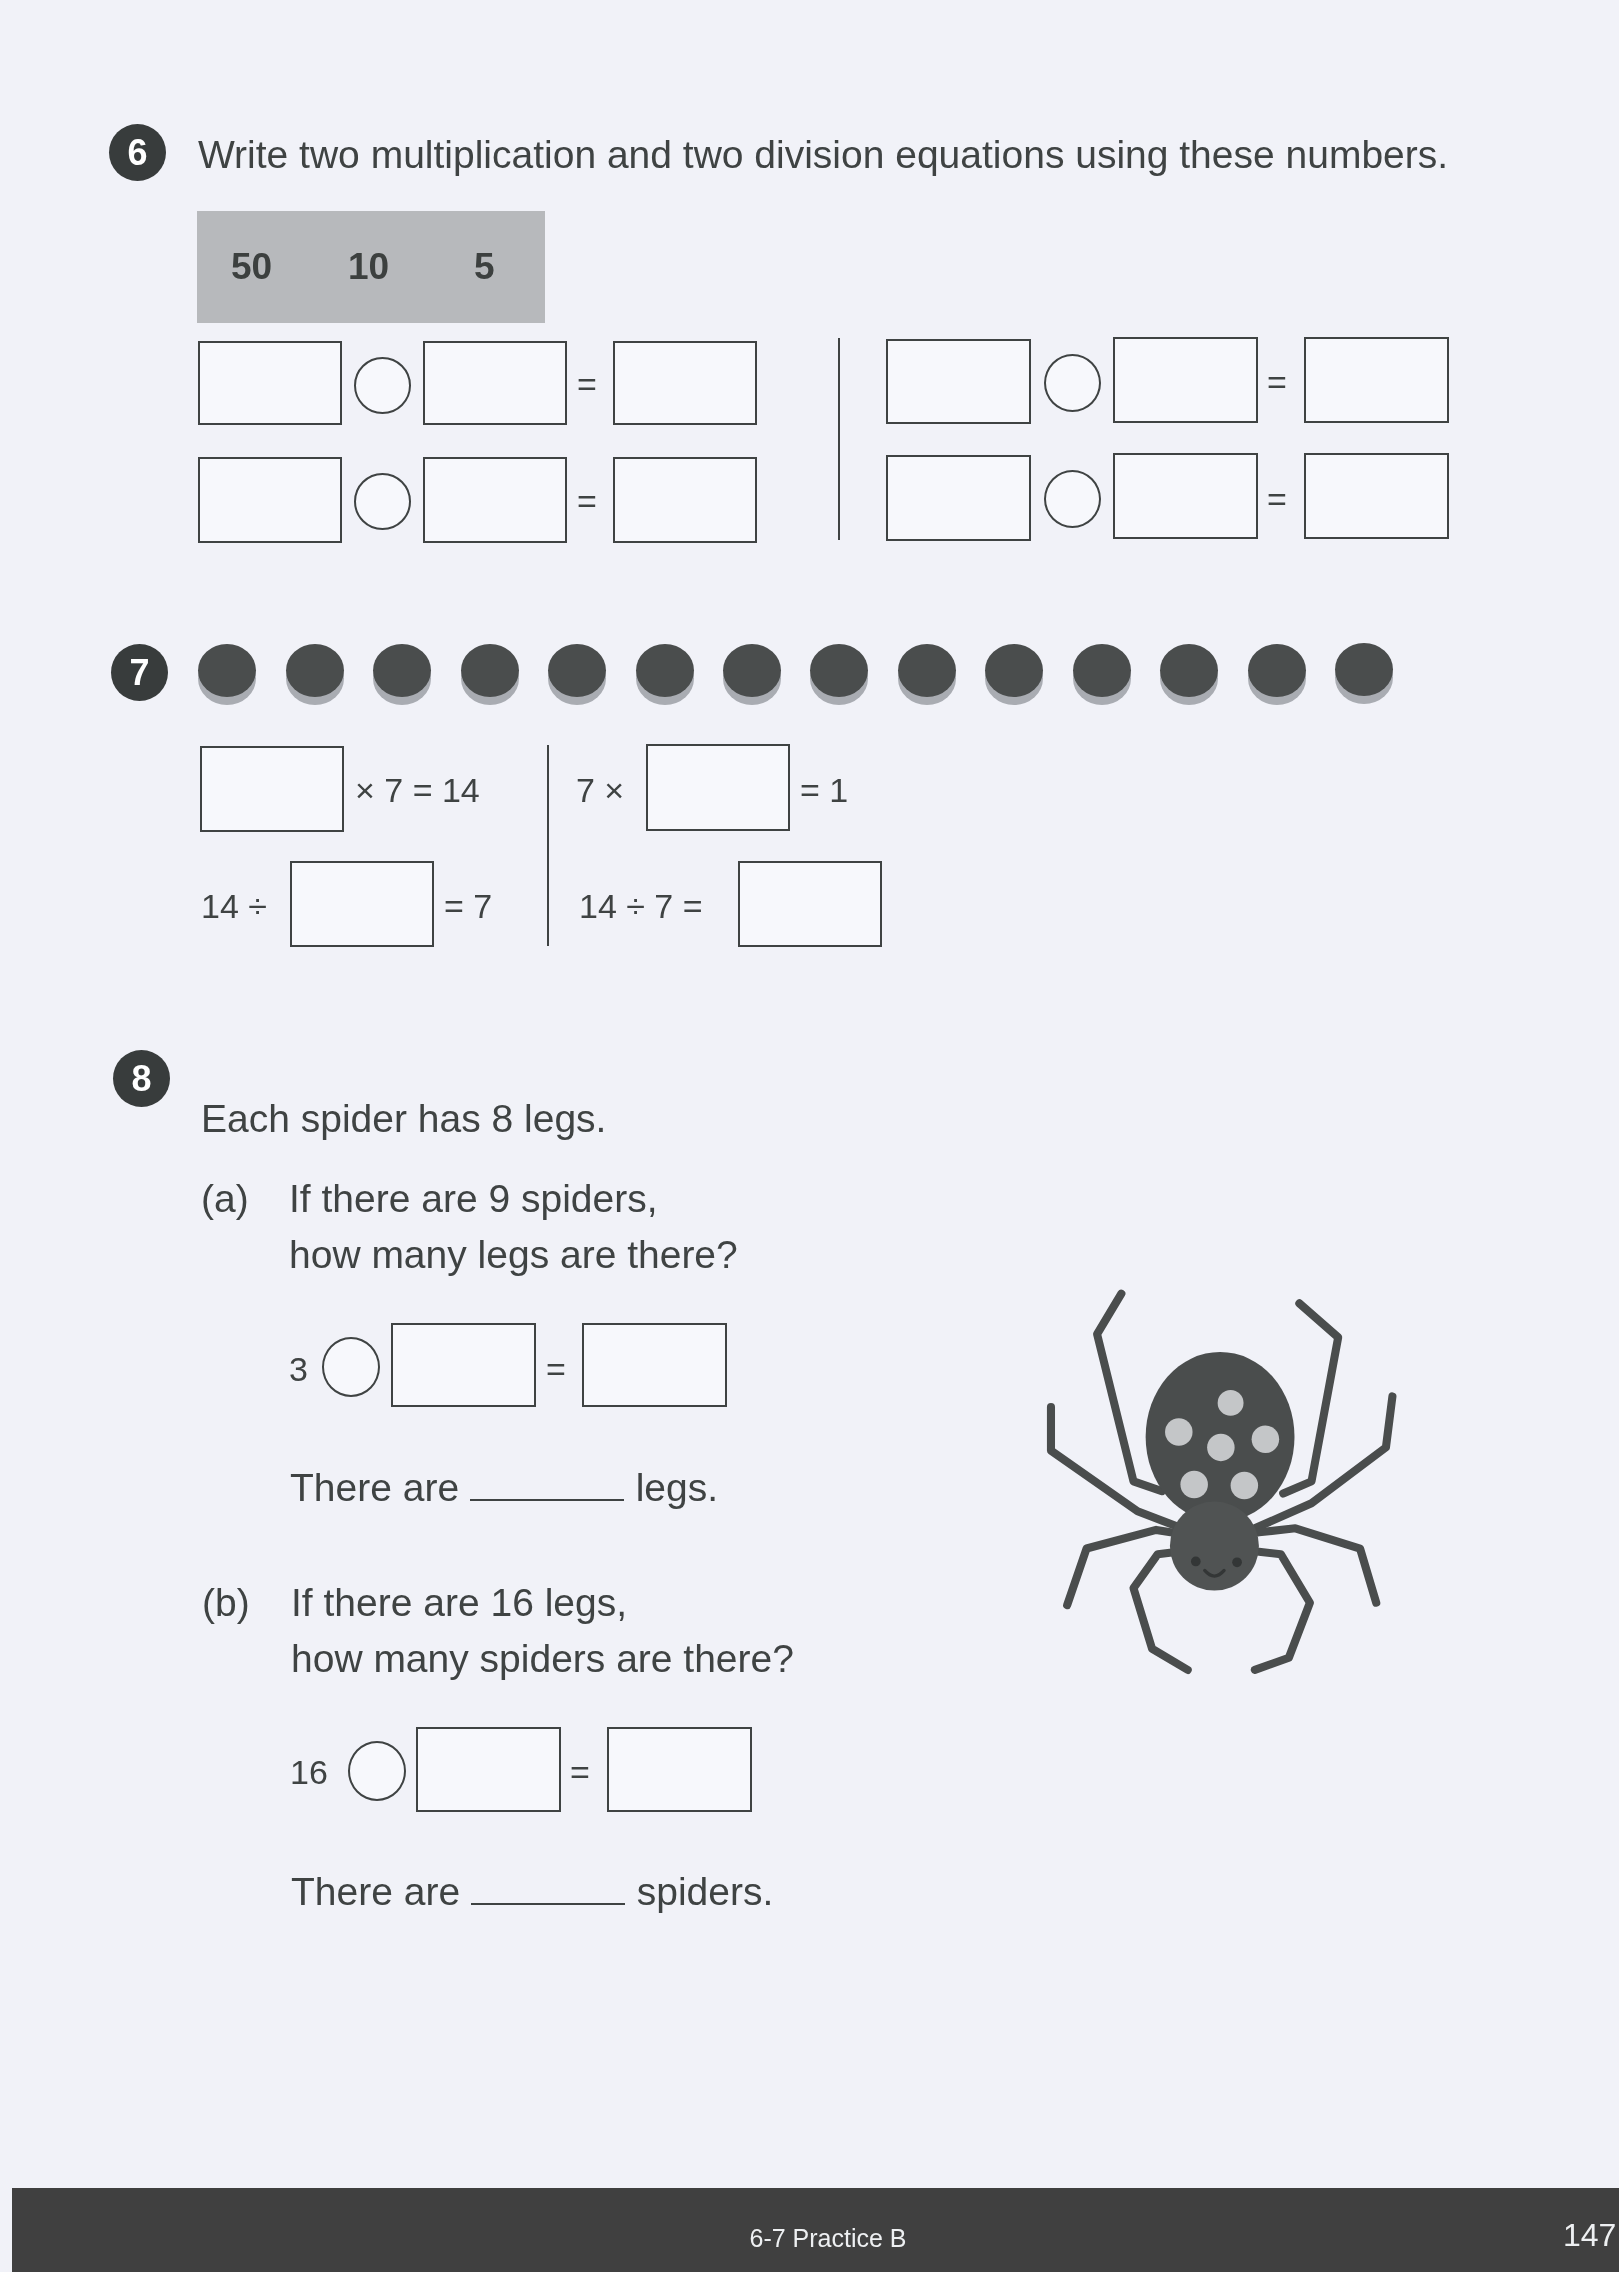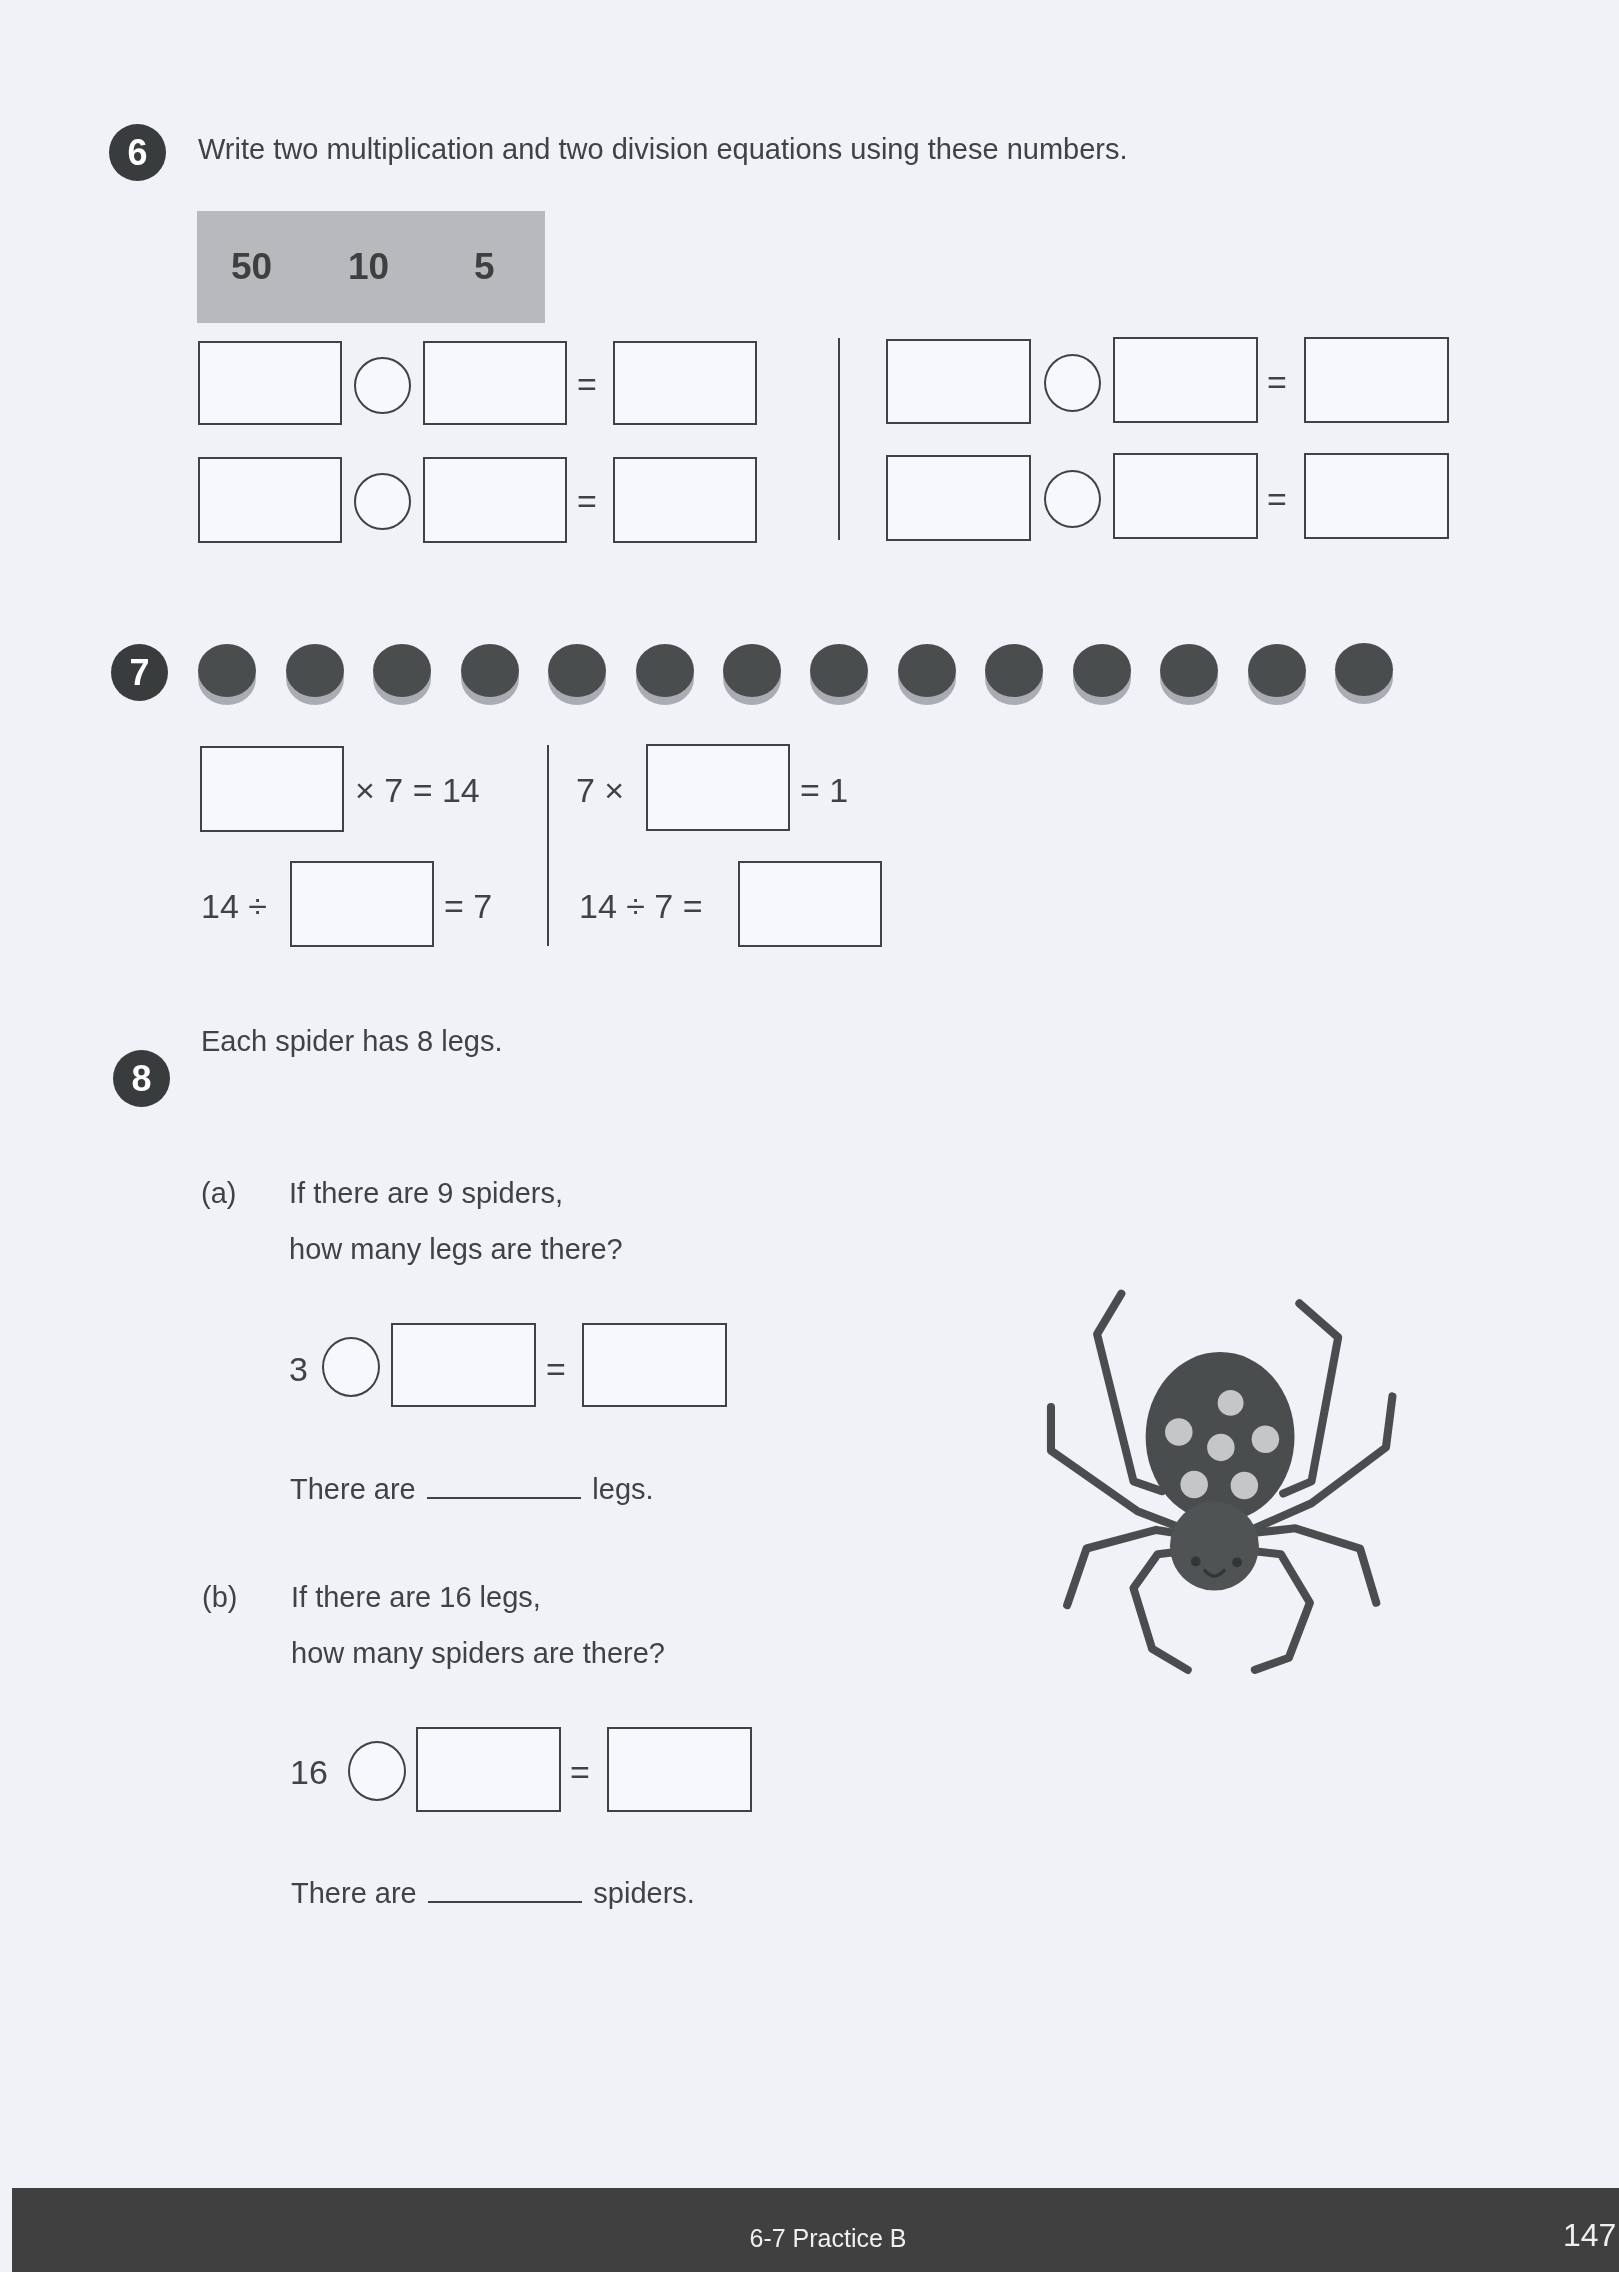--- a/index.html
+++ b/index.html
@@ -1,21 +1,21 @@
 <!DOCTYPE html>
 <html style="font-size:13px"><head>
 <meta charset="utf-8">
 <style>
   html, body { margin:0; padding:0; }
   body { width:1619px; height:2273px; background:#f1f2f8; position:relative; overflow:hidden;
          font-family:"Liberation Sans", "DejaVu Sans", sans-serif; color:#3f4343; }
   .abs { position:absolute; }
   .badge { position:absolute; width:57px; height:57px; border-radius:50%; background:#383c3c; color:#fff;
            font-weight:bold; font-size:36px; display:flex; align-items:center; justify-content:center; }
-  .qtext { position:absolute; font-size:29px; white-space:nowrap; line-height:1; }
+  .qtext { position:absolute; font-size:39px; white-space:nowrap; line-height:1; }
   .box { position:absolute; border:2.4px solid #3f4343; background:#f7f8fc; box-sizing:border-box; }
   .circ { position:absolute; border:2.4px solid #3f4343; border-radius:50%; box-sizing:border-box; background:#f7f8fc; }
   .eq { position:absolute; font-size:34px; line-height:1; white-space:nowrap; }
   .vdiv { position:absolute; width:1.6px; background:#3f4343; }
   .numbox { position:absolute; left:197px; top:211px; width:348px; height:112px; background:#b7b9bc;
             display:flex; align-items:center; }
   .numbox span { position:absolute; font-size:37px; font-weight:bold; color:#3c403f; }
   .counter { position:absolute; width:58px; height:53px; border-radius:50%; background:#4a4d4d;
              box-shadow:0 8px 0 #a9acb2; }
   .blank { display:inline-block; width:154px; border-bottom:2.4px solid #3f4343; height:29px; margin:0 11.3px; vertical-align:baseline; }
@@ -90,21 +90,21 @@
 <div class="eq" style="left:800px;top:773px;">= 1</div>
 
 <div class="eq" style="left:201px;top:889px;">14 ÷</div>
 <div class="box" style="left:290px;top:861px;width:144px;height:86px;"></div>
 <div class="eq" style="left:444px;top:889px;">= 7</div>
 
 <div class="eq" style="left:579px;top:889px;">14 ÷ 7 =</div>
 <div class="box" style="left:738px;top:861px;width:144px;height:86px;"></div>
 
 <div class="badge" style="left:113px;top:1050px;">8</div>
-<div class="qtext" style="left:201px;top:1027px;">Each spider has 8 legs.</div>
+<div class="qtext" style="left:201px;top:1099px;">Each spider has 8 legs.</div>
 
 <div class="qtext" style="left:201px;top:1179px;">(a)</div>
 <div class="qtext" style="left:289px;top:1179px;">If there are 9 spiders,</div>
 <div class="qtext" style="left:289px;top:1235px;">how many legs are there?</div>
 
 <div class="eq" style="left:289px;top:1352px;">3</div>
 <div class="circ" style="left:322px;top:1337px;width:58px;height:60px;"></div>
 <div class="box" style="left:391px;top:1323px;width:145px;height:84px;"></div>
 <div class="eq" style="left:546px;top:1352px;">=</div>
 <div class="box" style="left:582px;top:1323px;width:145px;height:84px;"></div>

